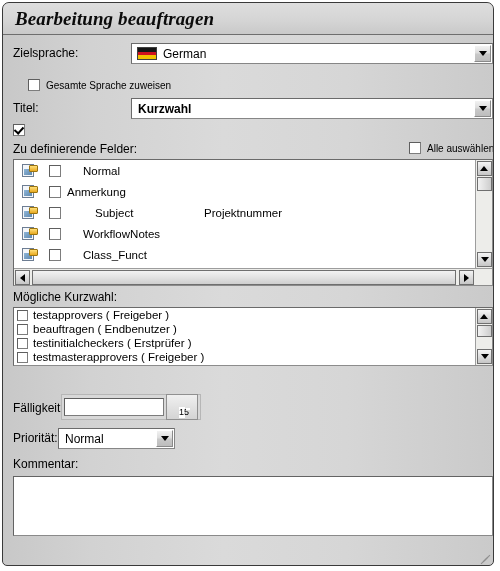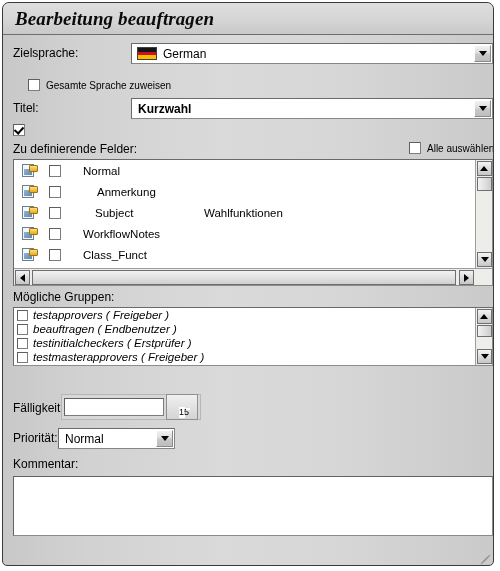--- a/index.html
+++ b/index.html
@@ -457,31 +457,31 @@
           <span class="cb"></span>
           <span class="field-name" style="margin-left:22px;">Normal</span>
         </div>
 
         <div class="field-row">
           <span class="field-icon">
               <span class="page"></span>
               <span class="tag"></span>
             </span>
           <span class="cb"></span>
-          <span class="field-name" style="margin-left:36px;">Anmerkung</span>
+          <span class="field-name" style="margin-left:6px;">Anmerkung</span>
         </div>
 
         <div class="field-row" style="position:relative;">
           <span class="field-icon">
               <span class="page"></span>
               <span class="tag"></span>
             </span>
           <span class="cb"></span>
           <span class="field-name" style="margin-left:34px;">Subject</span>
-          <span class="field-extra">Wahlfunktionen</span>
+          <span class="field-extra">Projektnummer</span>
         </div>
 
         <div class="field-row">
           <span class="field-icon">
               <span class="page"></span>
               <span class="tag"></span>
             </span>
           <span class="cb"></span>
           <span class="field-name" style="margin-left:22px;">WorkflowNotes</span>
         </div>
@@ -511,25 +511,25 @@
             <span class="tri-left"></span>
           </div>
         <div class="sb-thumb-h" style="width:424px;"></div>
         <div class="sb-btn right" style="right:18px;">
             <span class="tri-right"></span>
           </div>
       </div>
     </div>
 
     <div class="row" style="left:10px; top:255px;">
-      <span class="lbl">Mögliche Gruppen:</span>
+      <span class="lbl">Mögliche Kurzwahl:</span>
     </div>
 
     <div class="listbox-outer" style="left:10px; top:272px; width:480px; height:59px;">
-      <div style="position:absolute; left:0; top:0; right:17px; bottom:0; overflow:hidden;font-style:italic;">
+      <div style="position:absolute; left:0; top:0; right:17px; bottom:0; overflow:hidden;">
         <div class="group-row">
           <span class="cb"></span>
           <span class="group-label">testapprovers  ( Freigeber )</span>
         </div>
         <div class="group-row">
           <span class="cb"></span>
           <span class="group-label">beauftragen  ( Endbenutzer )</span>
         </div>
         <div class="group-row">
           <span class="cb"></span>

